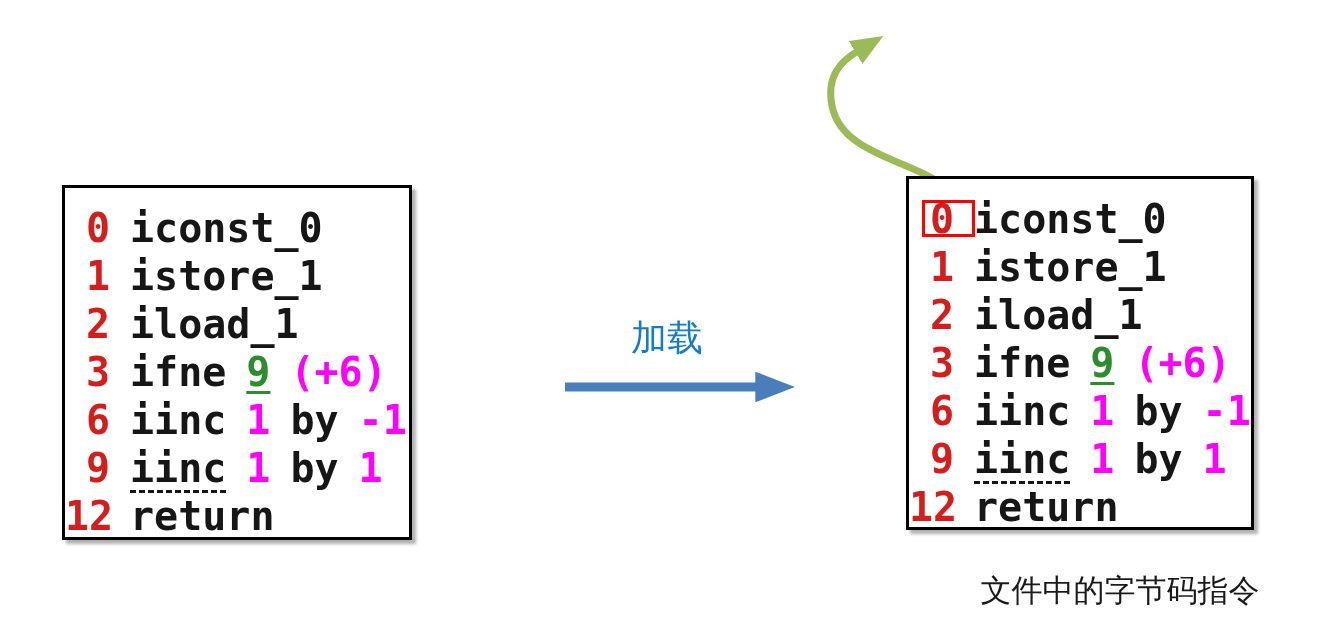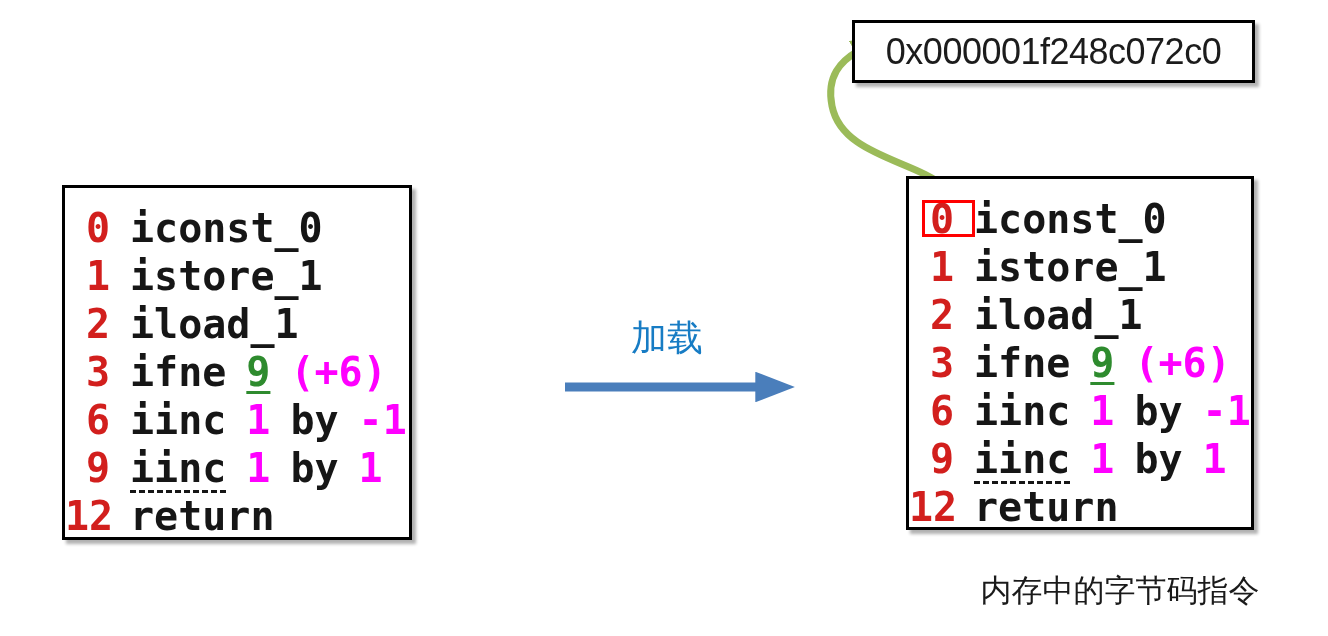--- a/index.html
+++ b/index.html
@@ -104,23 +104,20 @@
         <path class="mk-blue" d="M0,0 L4.4,1.7 L0,3.4 z"></path>
       </marker>
       <marker id="mk-green" markerWidth="4.6" markerHeight="3.8" refX="0.4" refY="1.9" orient="auto" markerUnits="strokeWidth">
         <path class="mk-green" d="M0,0 L4.6,1.9 L0,3.8 z"></path>
       </marker>
     </defs>
     <path class="blue-arrow" d="M 565 387 L 758 387" marker-end="url(#mk-blue)"></path>
     <path class="green-arrow" d="M 946 188 C 915 160, 842 156, 832 106 C 826 76, 841 61, 858 51" marker-end="url(#mk-green)"></path>
   </svg>
 
-  <div class="addr-box">
-    <span>0x000001f248c072c0</span>
-  </div>
 
   <div class="code-box file">
       <div class="code-line"><span class="num">0</span><span class="tok c-black">iconst_0</span></div>
       <div class="code-line"><span class="num">1</span><span class="tok c-black">istore_1</span></div>
       <div class="code-line"><span class="num">2</span><span class="tok c-black">iload_1</span></div>
       <div class="code-line"><span class="num">3</span><span class="tok c-black">ifne</span><span class="tok c-green u-solid">9</span><span class="tok c-magenta">(+6)</span></div>
       <div class="code-line"><span class="num">6</span><span class="tok c-black">iinc</span><span class="tok c-magenta">1</span><span class="tok c-black">by</span><span class="tok c-magenta">-1</span></div>
       <div class="code-line"><span class="num">9</span><span class="tok c-black u-dashed">iinc</span><span class="tok c-magenta">1</span><span class="tok c-black">by</span><span class="tok c-magenta">1</span></div>
       <div class="code-line"><span class="num">12</span><span class="tok c-black">return</span></div>
     </div>
@@ -131,15 +128,15 @@
       <div class="code-line"><span class="num">2</span><span class="tok c-black">iload_1</span></div>
       <div class="code-line"><span class="num">3</span><span class="tok c-black">ifne</span><span class="tok c-green u-solid">9</span><span class="tok c-magenta">(+6)</span></div>
       <div class="code-line"><span class="num">6</span><span class="tok c-black">iinc</span><span class="tok c-magenta">1</span><span class="tok c-black">by</span><span class="tok c-magenta">-1</span></div>
       <div class="code-line"><span class="num">9</span><span class="tok c-black u-dashed">iinc</span><span class="tok c-magenta">1</span><span class="tok c-black">by</span><span class="tok c-magenta">1</span></div>
       <div class="code-line"><span class="num">12</span><span class="tok c-black">return</span></div>
     </div>
 
   <div class="load-label">加载</div>
 
 
-  <div class="caption right">内存中的字节码指令</div>
+  <div class="caption right">文件中的字节码指令</div>
 
 </div>
 
 </body></html>

